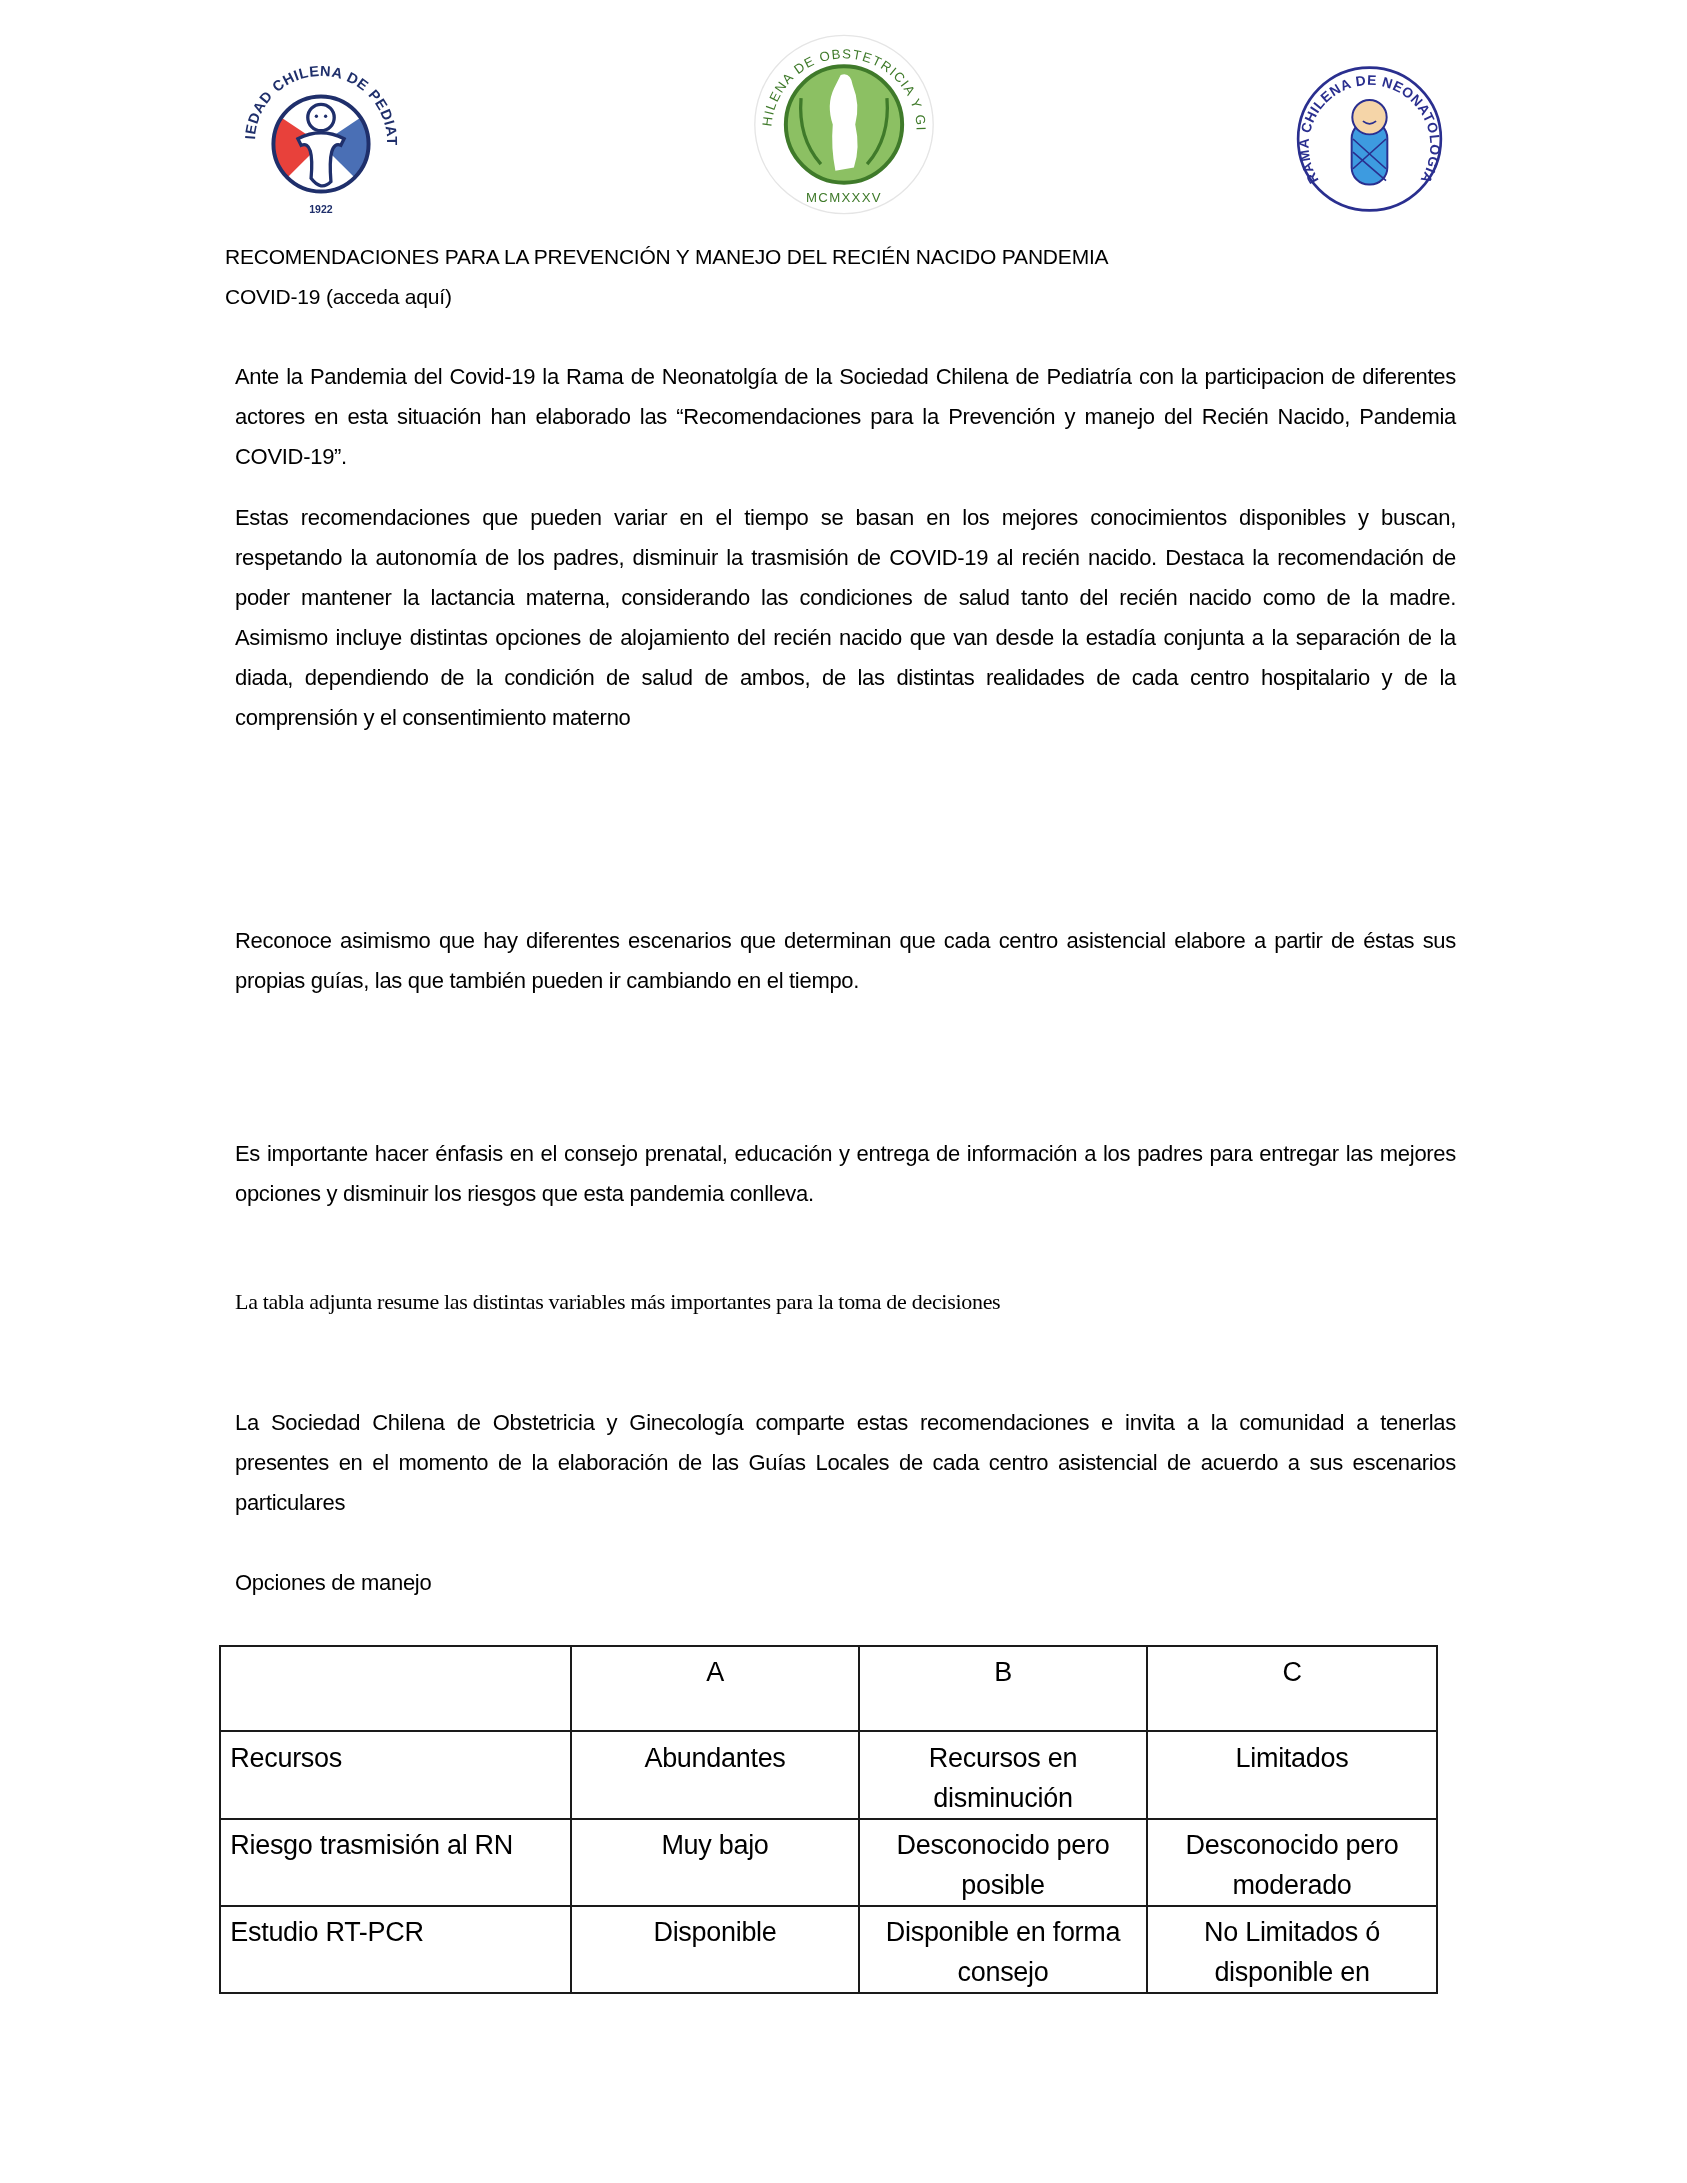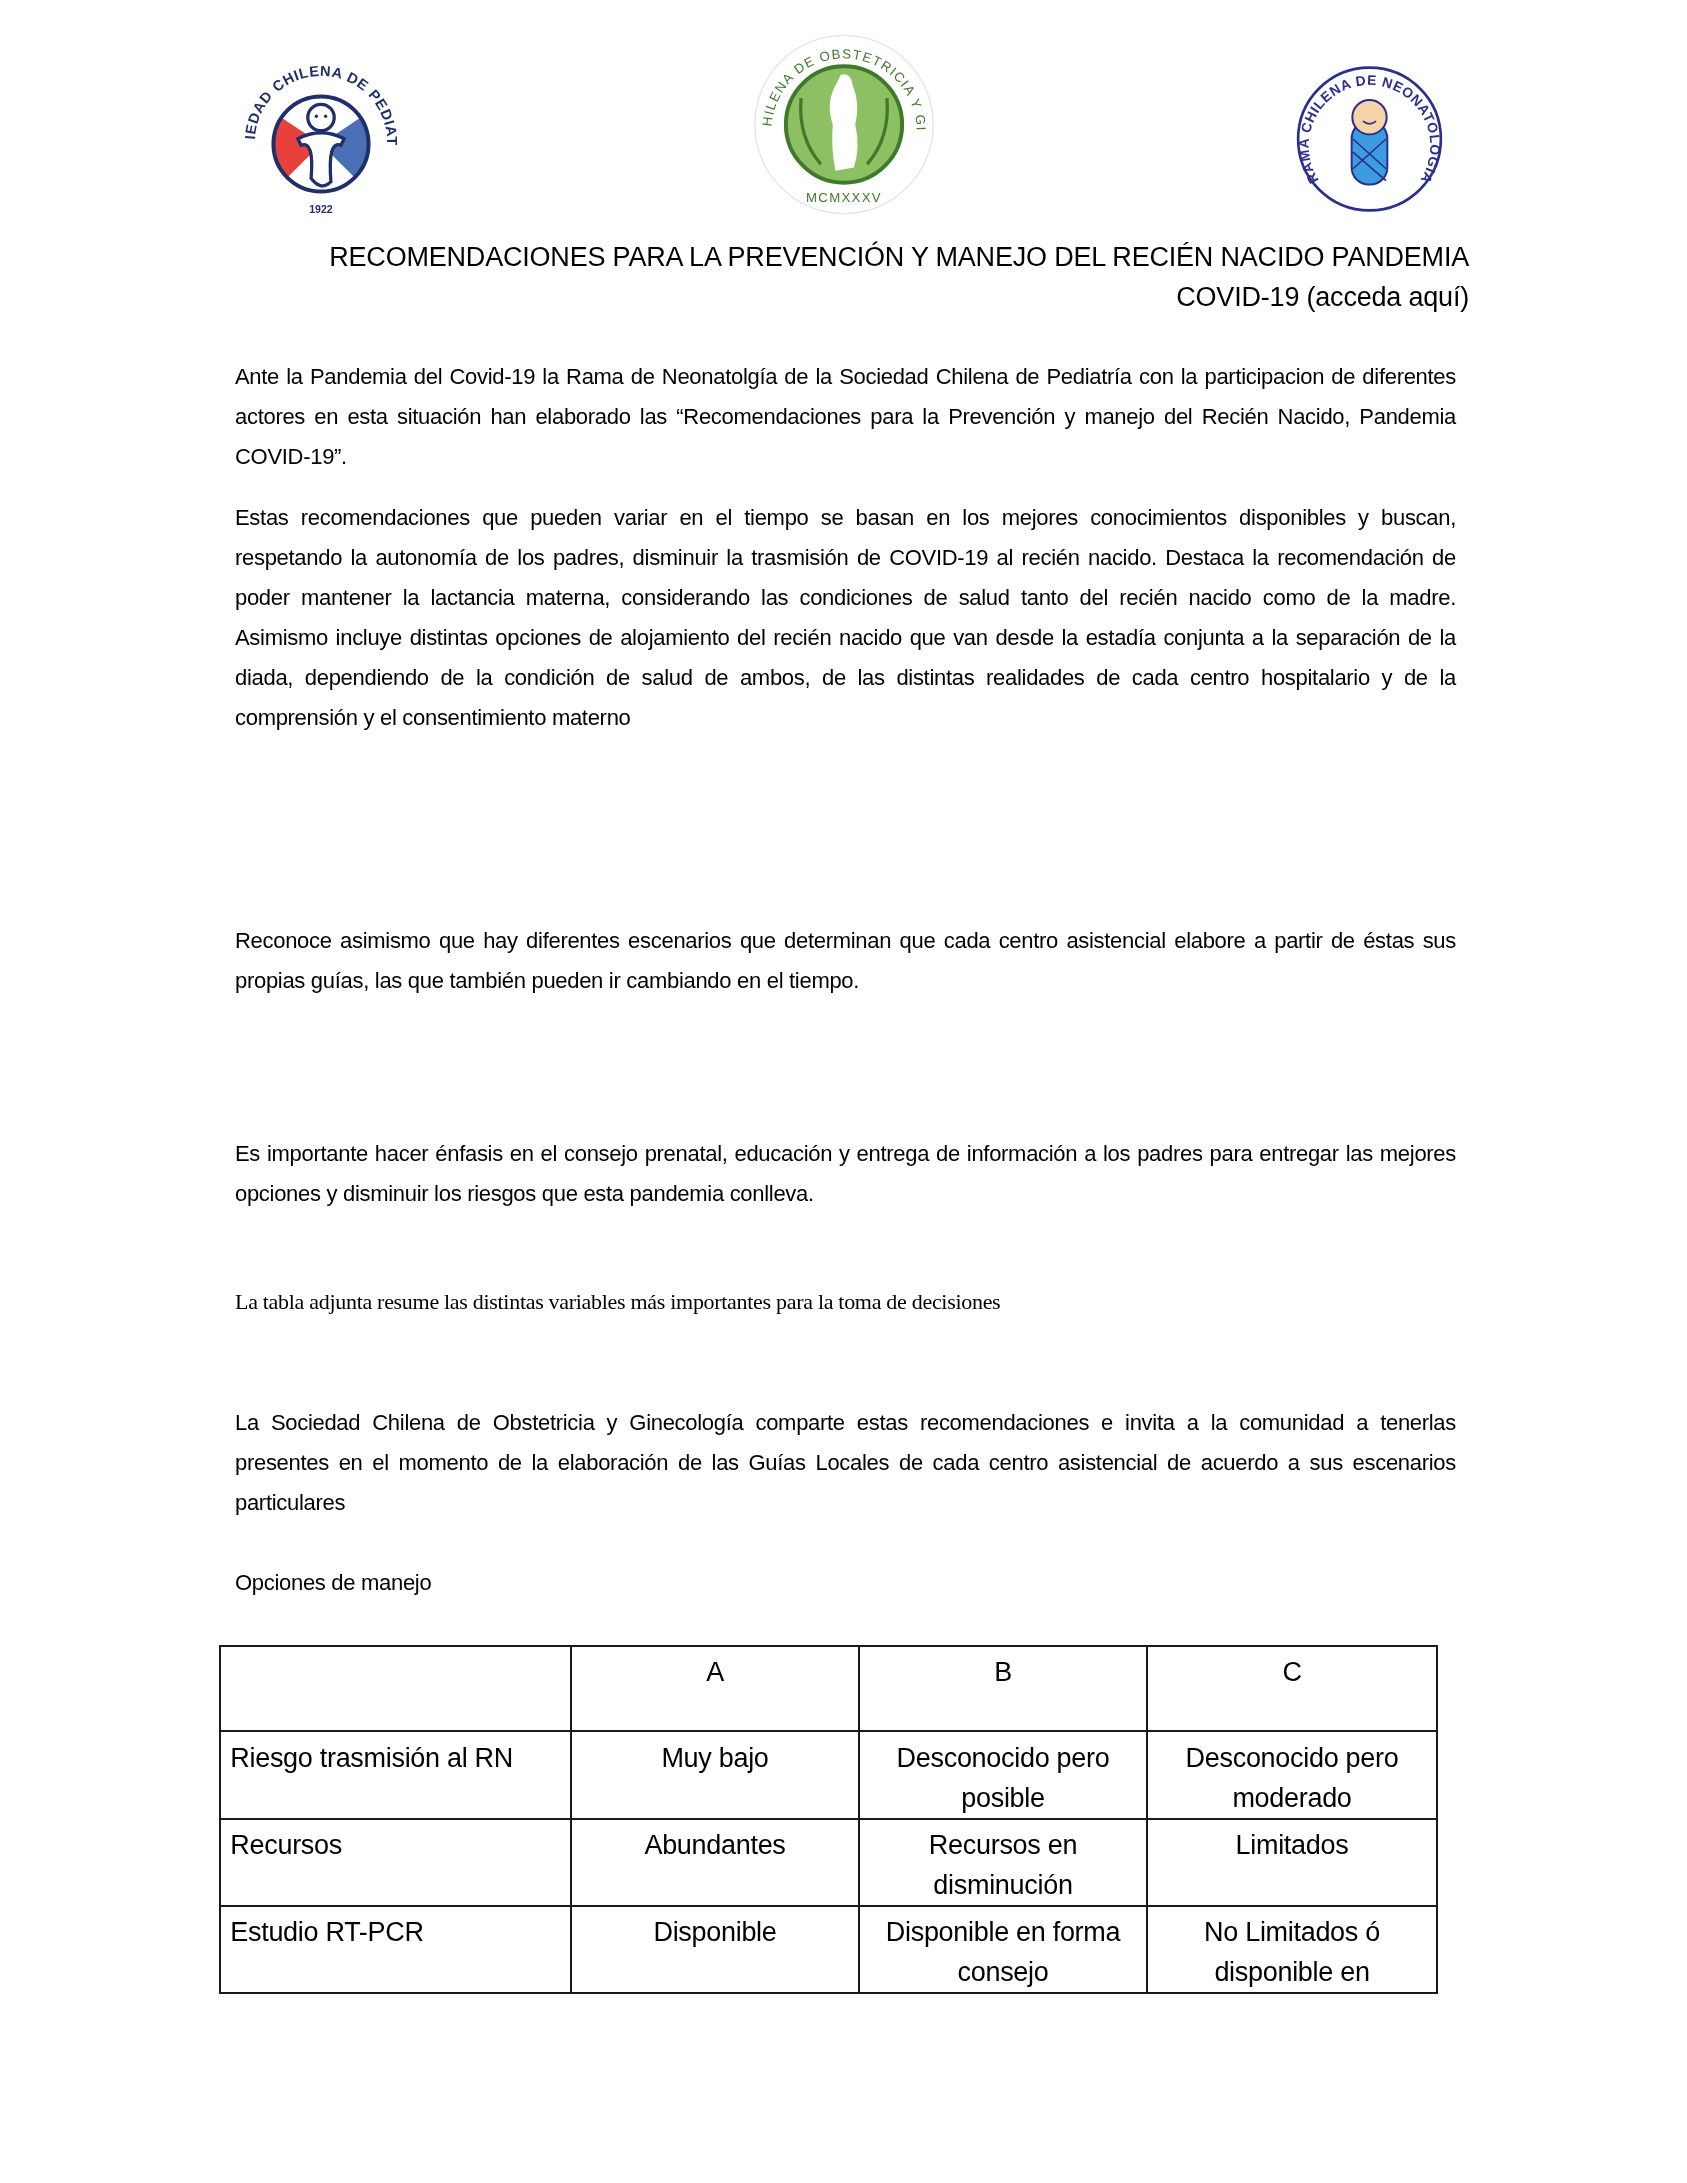--- a/index.html
+++ b/index.html
@@ -9,21 +9,21 @@
     color: #000000;
   }
   .logo { position: absolute; }
   .logo svg { display: block; }
   #logo-pediatria { left: 235px; top: 66px; width: 172px; height: 152px; }
   #logo-obstetricia { left: 748px; top: 32px; width: 192px; height: 185px; }
   #logo-neonatologia { left: 1290px; top: 63px; width: 159px; height: 152px; }
 
   .title {
     position: absolute; left: 225px; top: 237px; width: 1244px;
-    text-align: right; font-size: 27px; line-height: 40px; letter-spacing: -0.2px;
+    text-align: left; font-size: 21px; line-height: 40px; letter-spacing: -0.2px;
   }
   .para {
     position: absolute; left: 235px; width: 1221px;
     font-size: 22px; line-height: 40px; text-align: justify;
     letter-spacing: -0.3px; margin: 0;
   }
   .para.last-line-left { text-align-last: left; }
   #p1 { top: 357px; }
   #p2 { top: 498px; }
   #p3 { top: 921px; }
@@ -131,30 +131,30 @@
       <col class="c3">
     </colgroup>
   <tbody>
       <tr>
     <th></th>
     <th>A</th>
     <th>B</th>
     <th>C</th>
   </tr>
   <tr>
+    <td class="rowhead">Recursos</td>
+    <td class="cell">Abundantes</td>
+    <td class="cell">Recursos en disminución</td>
+    <td class="cell">Limitados</td>
+  </tr>
+  <tr>
     <td class="rowhead">Riesgo trasmisión al RN</td>
     <td class="cell">Muy bajo</td>
     <td class="cell">Desconocido pero posible</td>
     <td class="cell">Desconocido pero moderado</td>
-  </tr>
-  <tr>
-    <td class="rowhead">Recursos</td>
-    <td class="cell">Abundantes</td>
-    <td class="cell">Recursos en disminución</td>
-    <td class="cell">Limitados</td>
   </tr>
   <tr>
     <td class="rowhead">Estudio RT-PCR</td>
     <td class="cell">Disponible</td>
     <td class="cell">Disponible en forma consejo</td>
     <td class="cell">No Limitados ó disponible en</td>
   </tr>
 </tbody>
   </table>
 

